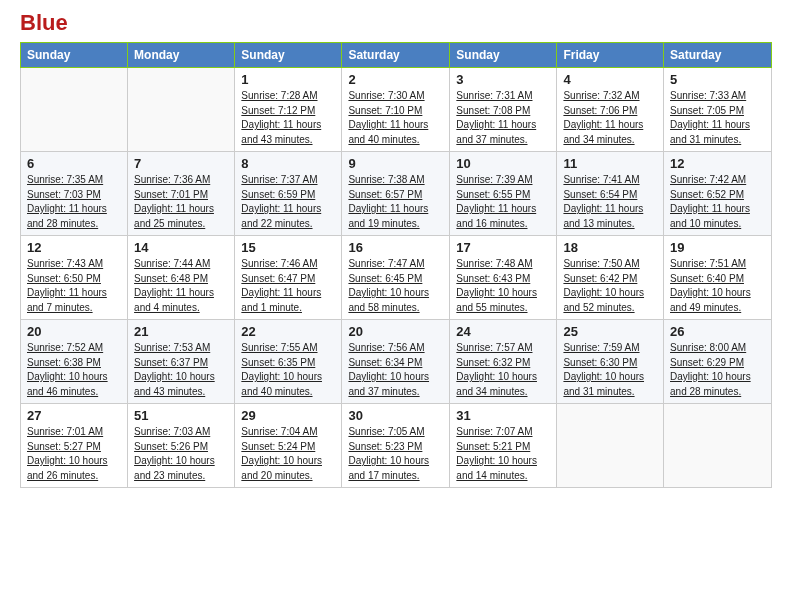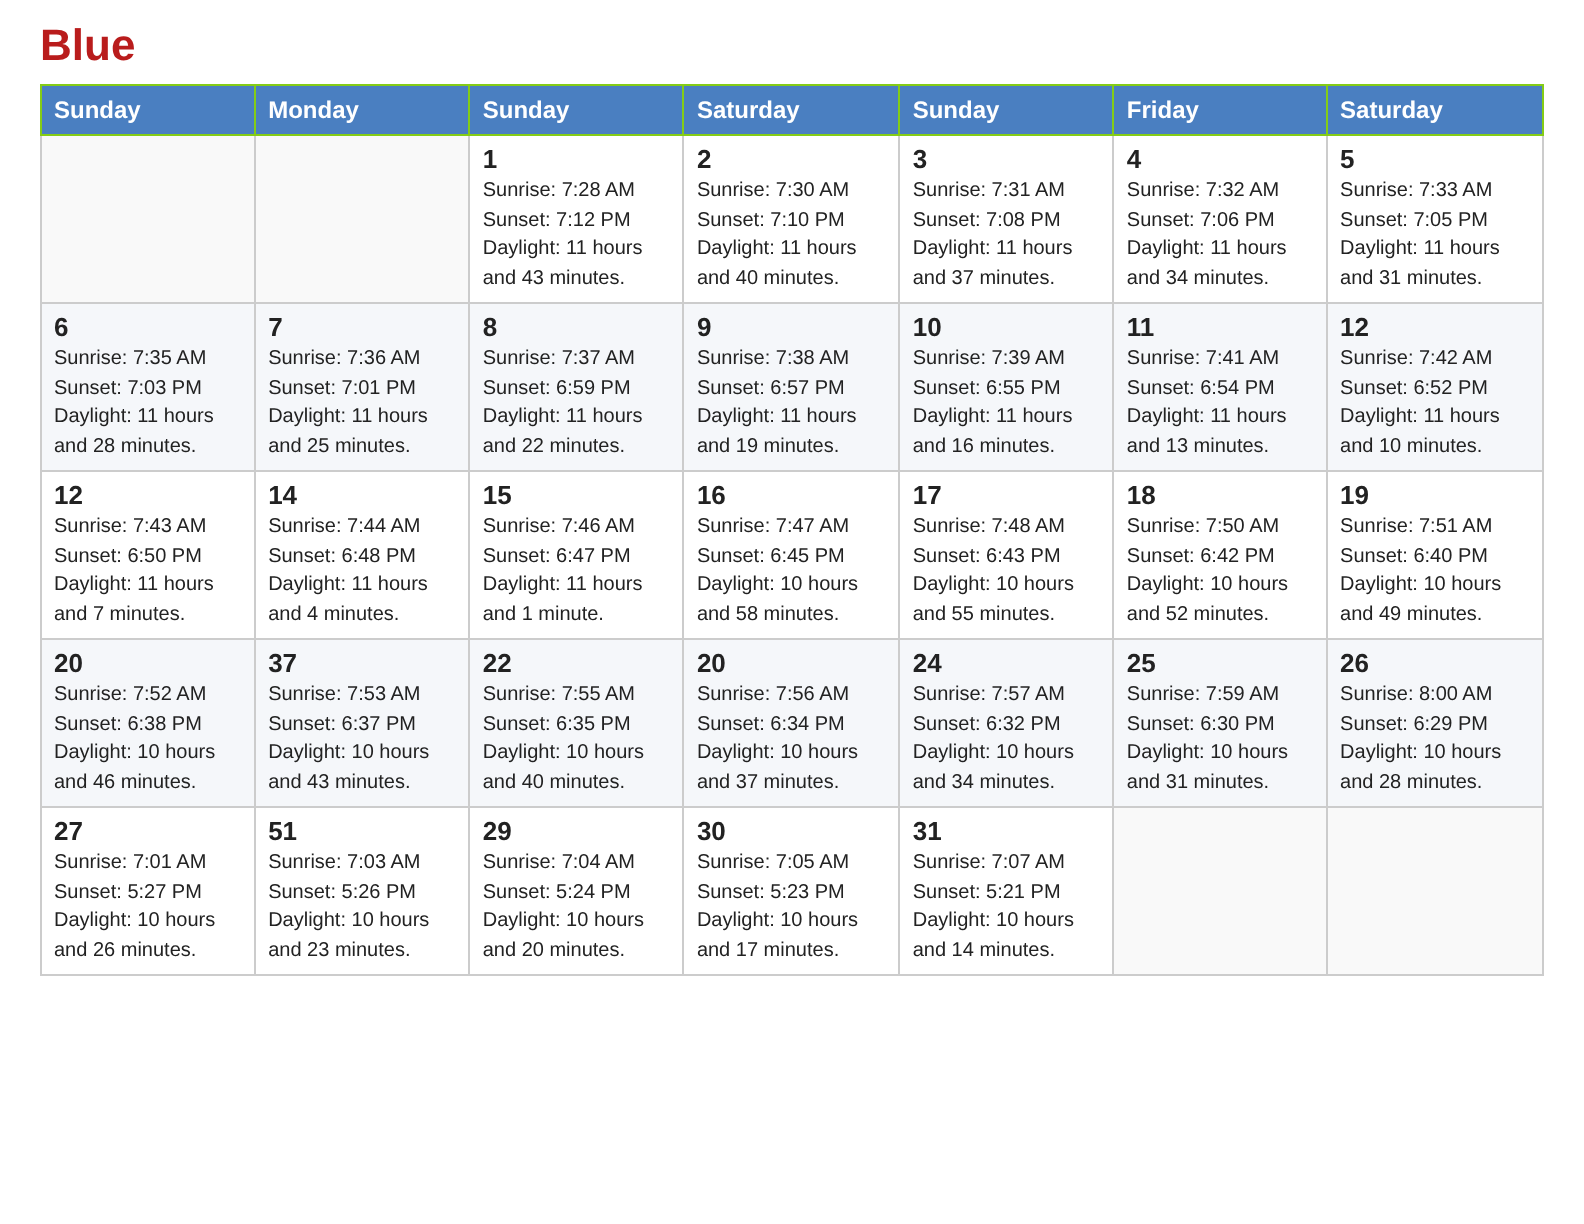--- a/index.html
+++ b/index.html
@@ -78,20 +78,21 @@
     .day-number {
       font-size: 13px;
       font-weight: bold;
       margin-bottom: 2px;
       display: block;
     }
     .day-info {
       font-size: 10px;
       line-height: 1.45;
       color: #222;
+      text-decoration: underline;
     }
   </style>
 </head>
 <body>
 
 <div class="page">
   <div class="header">
     <div class="logo">
       <span class="logo-text" style="color:#b91c1c;font-size:22px;font-weight:bold;margin-top:-4px;">Blue</span>
     </div>
@@ -197,21 +198,21 @@
             <span class="day-number">19</span>
             <div class="day-info">Sunrise: 7:51 AM<br>Sunset: 6:40 PM<br>Daylight: 10 hours and 49 minutes.</div>
           </td>
         </tr>
         <tr>
           <td>
             <span class="day-number">20</span>
             <div class="day-info">Sunrise: 7:52 AM<br>Sunset: 6:38 PM<br>Daylight: 10 hours and 46 minutes.</div>
           </td>
           <td>
-            <span class="day-number">37</span>
+            <span class="day-number">21</span>
             <div class="day-info">Sunrise: 7:53 AM<br>Sunset: 6:37 PM<br>Daylight: 10 hours and 43 minutes.</div>
           </td>
           <td>
             <span class="day-number">22</span>
             <div class="day-info">Sunrise: 7:55 AM<br>Sunset: 6:35 PM<br>Daylight: 10 hours and 40 minutes.</div>
           </td>
           <td>
             <span class="day-number">20</span>
             <div class="day-info">Sunrise: 7:56 AM<br>Sunset: 6:34 PM<br>Daylight: 10 hours and 37 minutes.</div>
           </td>

